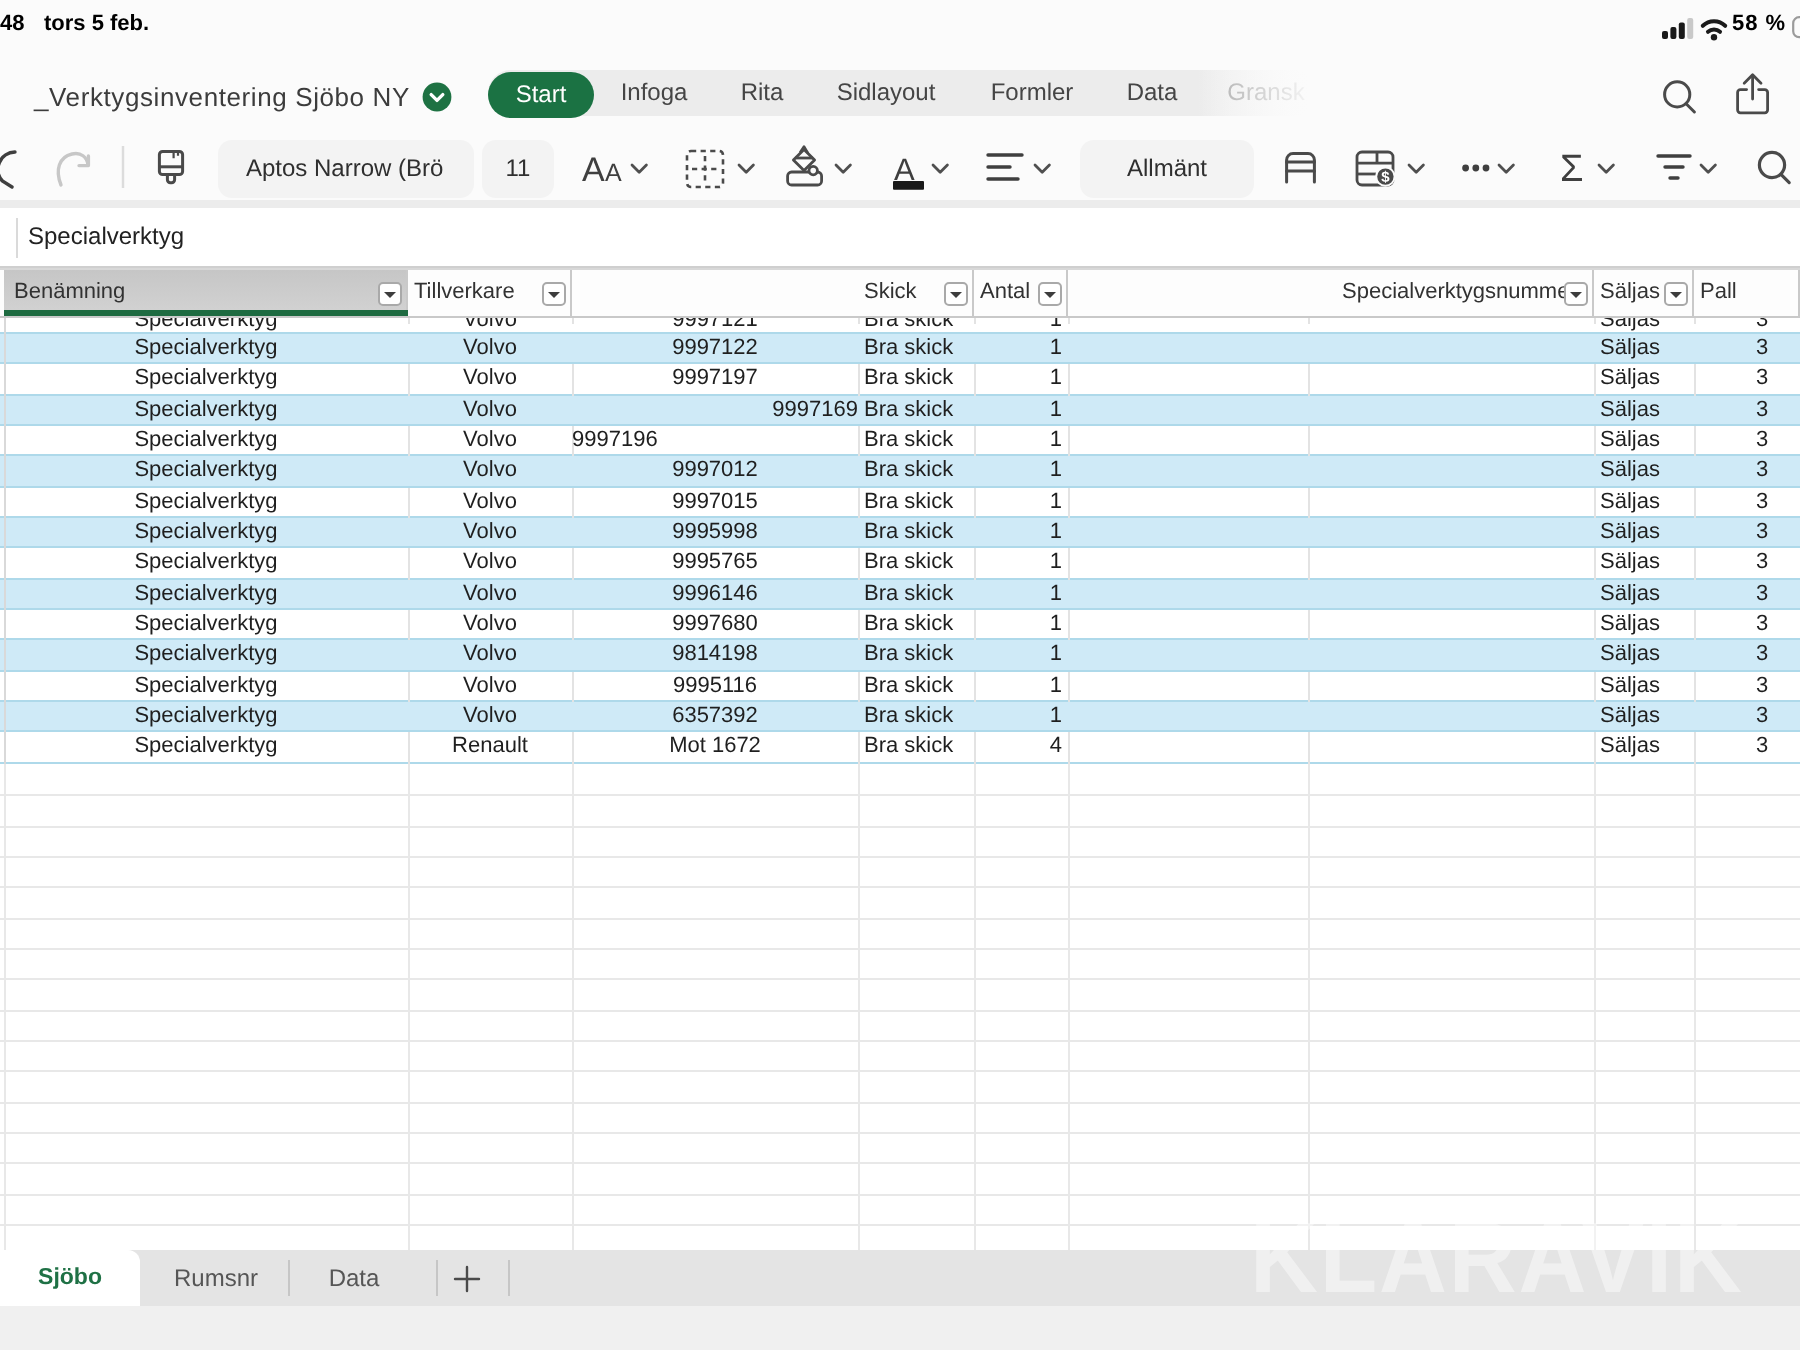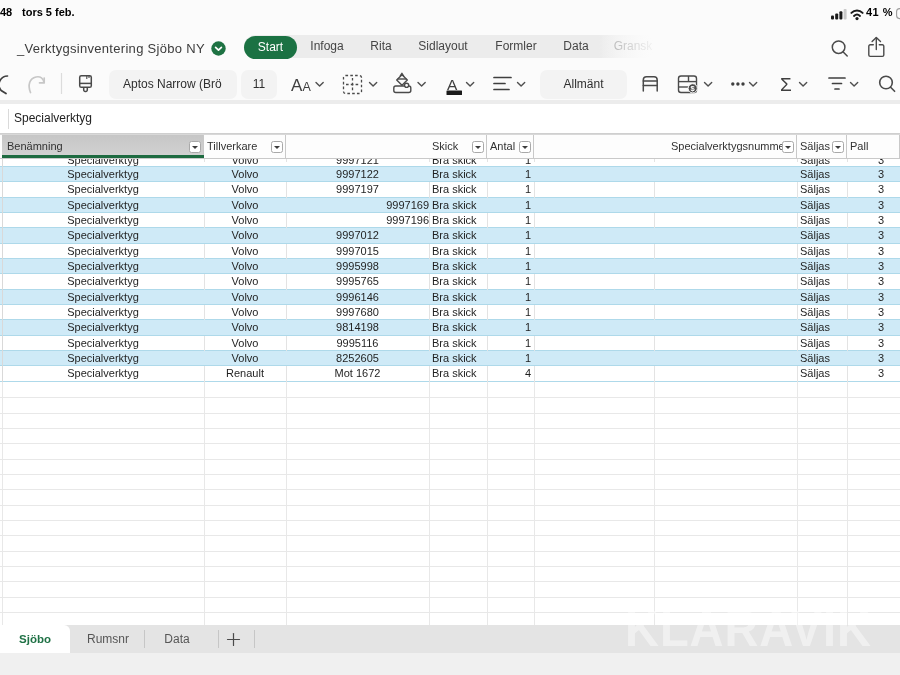--- a/index.html
+++ b/index.html
@@ -19,21 +19,21 @@
   <rect x="0" y="7.5" width="3" height="4" rx="1" fill="#1a1a1a"></rect>
   <rect x="4.2" y="5.5" width="3" height="6" rx="1" fill="#1a1a1a"></rect>
   <rect x="8.4" y="3.2" width="3" height="8.3" rx="1" fill="#1a1a1a"></rect>
   <rect x="12.6" y="1" width="3" height="10.5" rx="1" fill="#c9c9c9"></rect>
   <g stroke="#1a1a1a" fill="none" stroke-linecap="round">
     <path d="M20.4 4.9 a8 8 0 0 1 11.2 0" stroke-width="2"></path>
     <path d="M23 7.9 a4.5 4.5 0 0 1 6 0" stroke-width="2"></path>
   </g>
   <circle cx="26" cy="10.6" r="1.6" fill="#1a1a1a"></circle>
 </svg>
-<div style="position:absolute;left:866px;top:6px;font-size:11px;font-weight:600;letter-spacing:.5px;color:#000">41 %</div>
+<div style="position:absolute;left:866px;top:6px;font-size:11px;font-weight:600;letter-spacing:.5px;color:#000">58 %</div>
 <svg style="left:896px;top:8px" width="10" height="12" viewBox="0 0 10 12">
   <rect x="0.6" y="0.6" width="20" height="10" rx="3" fill="none" stroke="#9b9b9b" stroke-width="1.1"></rect>
 </svg>
 
 <div style="position:absolute;left:17px;top:41px;font-size:13px;letter-spacing:.3px;color:#3c3c3c">_Verktygsinventering Sjöbo NY</div>
 <svg style="left:211px;top:41px" width="15" height="15" viewBox="0 0 15 15">
   <circle cx="7.5" cy="7.5" r="7.2" fill="#1e7243"></circle>
   <path d="M4.6 6.3 L7.5 9.2 L10.4 6.3" stroke="#fff" stroke-width="1.7" fill="none" stroke-linecap="round" stroke-linejoin="round"></path>
 </svg>
 
@@ -232,21 +232,21 @@
     <i style="position:absolute;left:204px;top:0;width:1px;height:15.357px;background:#e3e3e3"></i>
     <i style="position:absolute;left:286px;top:0;width:1px;height:15.357px;background:#e3e3e3"></i>
     <i style="position:absolute;left:429px;top:0;width:1px;height:15.357px;background:#e3e3e3"></i>
     <i style="position:absolute;left:487px;top:0;width:1px;height:15.357px;background:#e3e3e3"></i>
     <i style="position:absolute;left:534px;top:0;width:1px;height:15.357px;background:#e3e3e3"></i>
     <i style="position:absolute;left:654px;top:0;width:1px;height:15.357px;background:#e3e3e3"></i>
     <i style="position:absolute;left:797px;top:0;width:1px;height:15.357px;background:#e3e3e3"></i>
     <i style="position:absolute;left:847px;top:0;width:1px;height:15.357px;background:#e3e3e3"></i>
     <span class="c" style="left:2px;width:202px;text-align:center">Specialverktyg</span>
     <span class="c" style="left:204px;width:82px;text-align:center">Volvo</span>
-    <span class="c" style="left:286px;width:143px;text-align:right">9997196</span>
+    <span class="c" style="left:286px;width:143px;text-align:left">9997196</span>
     <span class="c" style="left:432px;width:70px">Bra skick</span>
     <span class="c" style="left:487px;width:44px;text-align:right">1</span>
     <span class="c" style="left:800px;width:45px">Säljas</span>
     <span class="c" style="left:847px;width:68px;text-align:center">3</span>
   </div>
 <div class="row" style="top:228.23px;background:#cfeaf7;border-bottom:1px solid #aed9ea">
     <span class="c" style="left:2px;width:202px;text-align:center">Specialverktyg</span>
     <span class="c" style="left:204px;width:82px;text-align:center">Volvo</span>
     <span class="c" style="left:286px;width:143px;text-align:center">9997012</span>
     <span class="c" style="left:432px;width:70px">Bra skick</span>
@@ -349,21 +349,21 @@
     <span class="c" style="left:204px;width:82px;text-align:center">Volvo</span>
     <span class="c" style="left:286px;width:143px;text-align:center">9995116</span>
     <span class="c" style="left:432px;width:70px">Bra skick</span>
     <span class="c" style="left:487px;width:44px;text-align:right">1</span>
     <span class="c" style="left:800px;width:45px">Säljas</span>
     <span class="c" style="left:847px;width:68px;text-align:center">3</span>
   </div>
 <div class="row" style="top:351.08px;background:#cfeaf7;border-bottom:1px solid #aed9ea">
     <span class="c" style="left:2px;width:202px;text-align:center">Specialverktyg</span>
     <span class="c" style="left:204px;width:82px;text-align:center">Volvo</span>
-    <span class="c" style="left:286px;width:143px;text-align:center">8252605</span>
+    <span class="c" style="left:286px;width:143px;text-align:center">6357392</span>
     <span class="c" style="left:432px;width:70px">Bra skick</span>
     <span class="c" style="left:487px;width:44px;text-align:right">1</span>
     <span class="c" style="left:800px;width:45px">Säljas</span>
     <span class="c" style="left:847px;width:68px;text-align:center">3</span>
   </div>
 <div class="row" style="top:366.44px;background:#fff;border-bottom:1px solid #aed9ea">
     <i style="position:absolute;left:2px;top:0;width:1px;height:15.357px;background:#e3e3e3"></i>
     <i style="position:absolute;left:204px;top:0;width:1px;height:15.357px;background:#e3e3e3"></i>
     <i style="position:absolute;left:286px;top:0;width:1px;height:15.357px;background:#e3e3e3"></i>
     <i style="position:absolute;left:429px;top:0;width:1px;height:15.357px;background:#e3e3e3"></i>

